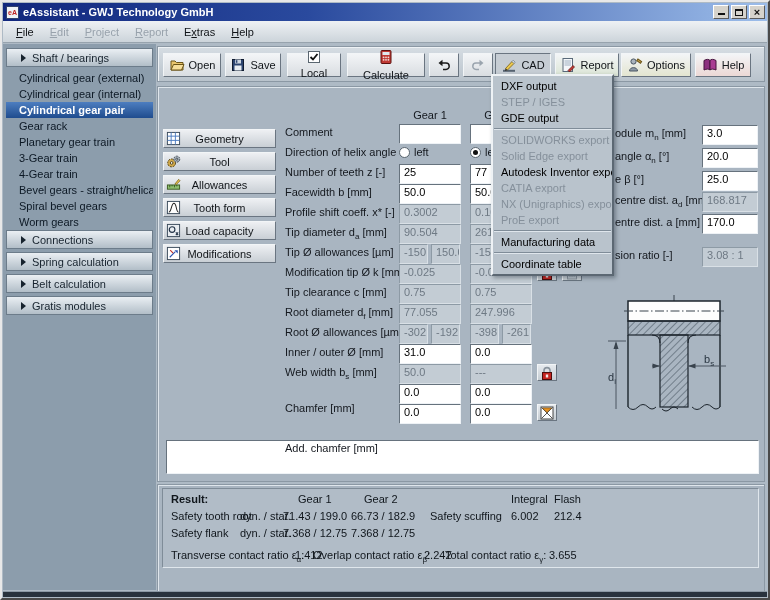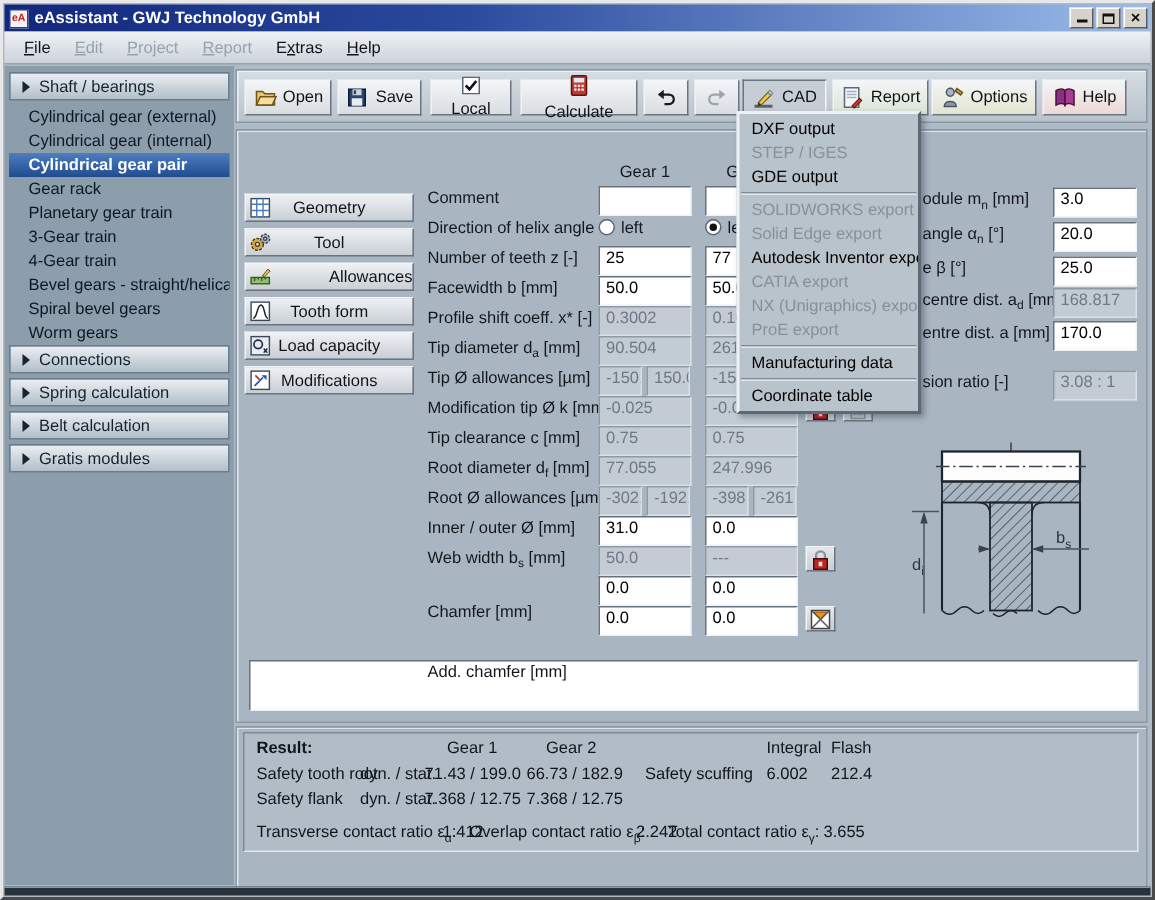--- a/index.html
+++ b/index.html
@@ -25,21 +25,21 @@
   
   .menubar{position:absolute;left:1px;top:19px;right:1px;height:22px;
     background:linear-gradient(#eef1f4,#ccd4da);border-bottom:1px solid #97a3ad;
     display:flex;align-items:center;padding-left:5px;}
   .mitem{padding:2px 8px;color:#101418;}
   .mitem.dis{color:#98a2ac;}
 
   
   .sidebar{position:absolute;left:1px;top:42px;width:153px;bottom:8px;background:#8c9dac;padding:4px 2px;}
   .shead{height:19px;margin:0 1px 3px 1px;background:linear-gradient(#eaeff3,#b2bec8);
-    border:1px solid #6c7c8a;display:flex;align-items:center;padding-left:8px;gap:6px;color:#17232e;}
+    border:1px solid #6c7c8a;display:flex;align-items:center;padding-left:14px;gap:6px;color:#17232e;}
   .shead.exp{background:linear-gradient(#5d7ea8,#2c4a72);color:#fff;font-weight:bold;border-color:#23374e;}
   .tri{width:0;height:0;border-top:4px solid transparent;border-bottom:4px solid transparent;border-left:5px solid #17232e;}
   .tri.texp{border:none;border-left:7px solid transparent;border-bottom:7px solid #0f1e33;}
   .sitem{height:16px;line-height:16px;padding-left:13px;color:#0c1824;margin:0 1px;white-space:nowrap;overflow:hidden;}
   .sitem.sel{background:linear-gradient(#4d7ec0,#1f4c8e);color:#fff;font-weight:bold;}
 
   
   .toolbar{position:absolute;left:155px;top:44px;right:3px;height:36px;
     background:linear-gradient(#d6dde3,#b9c3cc);border:1px solid #8b98a4;box-shadow:inset 1px 1px 0 #eef2f5;}
   .tbtn{position:absolute;top:6px;height:24px;border:1px solid;border-color:#f2f5f7 #6a7581 #6a7581 #f2f5f7;
@@ -307,21 +307,21 @@
         <span class="ic">
           <svg width="15" height="15" viewBox="0 0 16 16">
             <circle cx="6" cy="9.5" r="4.2" fill="#d2aa4a" stroke="#4a3a10" stroke-dasharray="2 1.1"></circle>
             <circle cx="6" cy="9.5" r="1.4" fill="#fff" stroke="#4a3a10"></circle>
             <circle cx="11.5" cy="5.5" r="3.2" fill="#a8b2bc" stroke="#39434d" stroke-dasharray="1.8 1"></circle>
             <circle cx="11.5" cy="5.5" r="1.1" fill="#fff" stroke="#39434d"></circle>
           </svg>
         </span>
         <span>Tool</span>
       </div>
-      <div class="secbtn" style="top: 88px; justify-content: flex-end;">
+      <div class="secbtn" style="top: 88px;">
         <span class="ic">
           <svg width="15" height="15" viewBox="0 0 16 16">
             <rect x="1.5" y="8.5" width="13" height="4.5" fill="#8fbf6f" stroke="#3a5a20"></rect>
             <g stroke="#3a5a20">
               <line x1="4" y1="8.5" x2="4" y2="11"></line>
               <line x1="6.5" y1="8.5" x2="6.5" y2="10"></line>
               <line x1="9" y1="8.5" x2="9" y2="11"></line>
               <line x1="11.5" y1="8.5" x2="11.5" y2="10"></line>
             </g>
             <path d="M9.5 7.5 L13.5 2.5 L15 4 L11 8 Z" fill="#e8c24a" stroke="#6a5210" stroke-width="0.7"></path>

